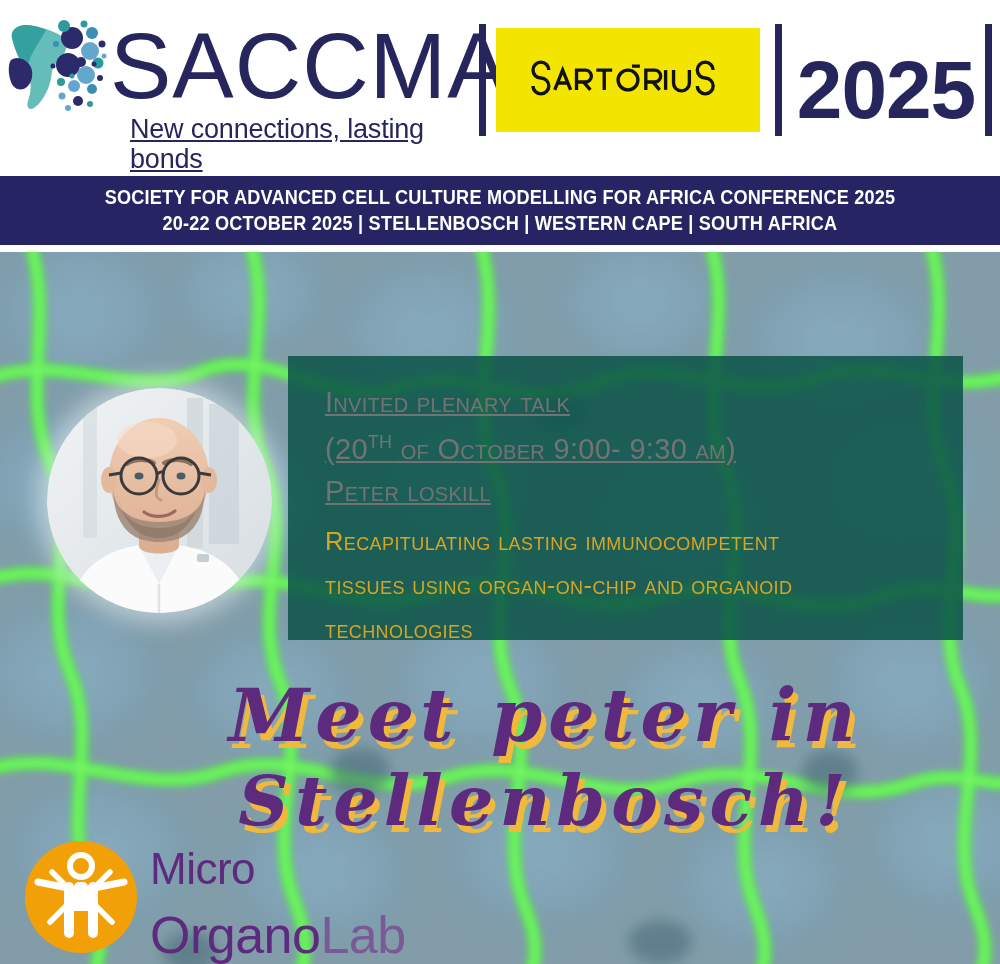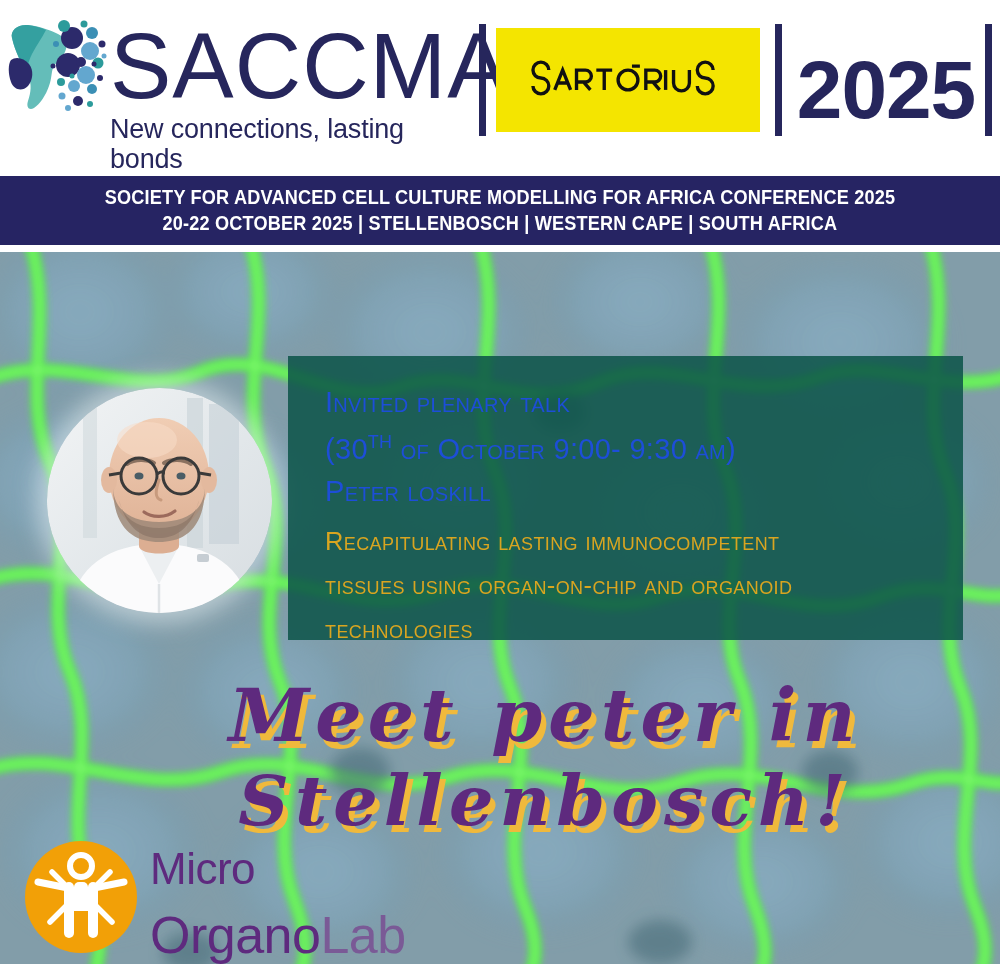--- a/index.html
+++ b/index.html
@@ -21,24 +21,25 @@
     position:absolute; left:6px; top:14px; width:470px; height:132px;
   }
   #saccma-mark { position:absolute; left:0; top:2px; width:104px; height:104px; }
   #saccma-wordmark {
     position:absolute; left:104px; top:6px;
     font-size:92px; line-height:92px; font-weight:400;
     letter-spacing:1px; color:#26265c;
     font-family:"Liberation Sans", sans-serif;
   }
   #saccma-tagline {
-    position:absolute; left:104px; top:100px;
+    position:absolute; left:124px; top:100px;
     font-size:27px; line-height:30px; color:#26265c; font-weight:400;
     letter-spacing:-0.2px;
     font-family:"Liberation Sans", sans-serif;
+    text-decoration:underline;
   }
   .vbar { position:absolute; background:#26265c; width:7px; }
   #vbar-1 { left:479px; top:24px; height:112px; }
   #vbar-2 { left:775px; top:24px; height:112px; }
   #vbar-3 { left:985px; top:24px; height:112px; }
   #sartorius-box {
     position:absolute; left:496px; top:28px; width:264px; height:104px;
     background:#f4e500;
     display:flex; align-items:center; justify-content:center;
   }
@@ -79,21 +80,21 @@
     box-shadow:0 0 22px 10px rgba(230,238,242,0.55);
   }
   #portrait svg { width:225px; height:225px; display:block; }
 
   
   #info-card {
     position:absolute; left:288px; top:356px; width:675px; height:284px;
     background:rgba(12,84,72,0.86);
     padding:26px 0 0 37px;
   }
-  .card-line { white-space:nowrap; color:#1d4ed8; }
+  .card-line { white-space:nowrap; color:#737373;text-decoration:underline; }
   .sc { font-variant:small-caps; }
   #line-invited { font-size:29px; line-height:40px; letter-spacing:0.3px; }
   #line-date    { font-size:29px; line-height:40px; letter-spacing:0.3px; }
   #line-date sup { font-size:0.62em; vertical-align:super; }
   #line-name    { font-size:29px; line-height:40px; letter-spacing:0.3px; margin-top:2px; }
   .title-line {
     color:#d9a520; font-size:25.5px; line-height:44px;
     letter-spacing:0.4px; white-space:nowrap; font-variant:small-caps;
   }
   #title-block { margin-top:8px; }
@@ -337,21 +338,21 @@
     <ellipse cx="134" cy="88" rx="4.5" ry="3.5" fill="#4a5d66"></ellipse>
 
     <path d="M112 92 C108 104 108 110 114 112" stroke="#c79a7d" stroke-width="3" fill="none" stroke-linecap="round"></path>
 
     <path d="M97 124 C105 130 119 130 128 123" stroke="#9c6a5c" stroke-width="3.2" fill="none" stroke-linecap="round"></path>
   </svg>
 </div>
 
 <div id="info-card">
   <div class="card-line sc" id="line-invited">Invited plenary talk</div>
-  <div class="card-line sc" id="line-date"><span>(30</span><sup>TH</sup><span> of October 9:00- 9:30 am)</span></div>
+  <div class="card-line sc" id="line-date"><span>(20</span><sup>TH</sup><span> of October 9:00- 9:30 am)</span></div>
   <div class="card-line sc" id="line-name">Peter loskill</div>
   <div id="title-block">
     <div class="title-line">Recapitulating lasting immunocompetent</div>
     <div class="title-line">tissues using organ-on-chip and organoid</div>
     <div class="title-line">technologies</div>
   </div>
 </div>
 
 <div id="script-block">
   <div class="script-line" id="script-1">Meet peter in</div>

